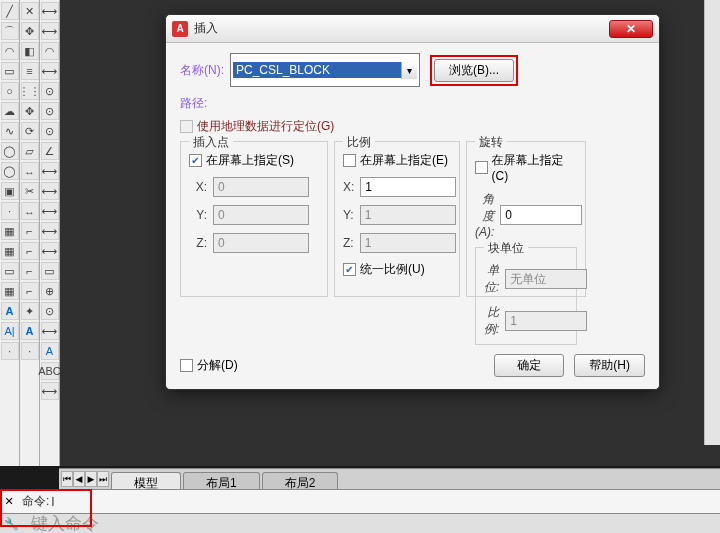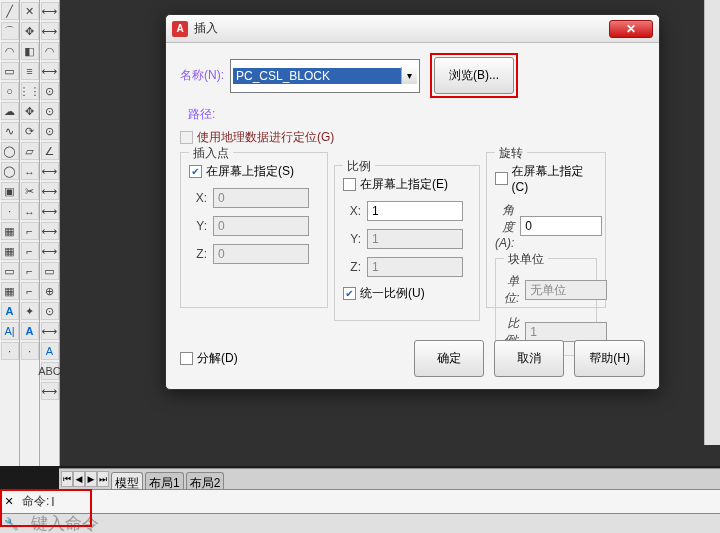--- a/index.html
+++ b/index.html
@@ -15,21 +15,21 @@
 .tool-btn { width: 18px; height: 18px; margin: 0 auto; background: #e8e8e8; border: 1px solid #d0d0d0; display: flex; align-items: center; justify-content: center; cursor: pointer; font-size: 10px; color: #444; }
 .tool-btn span { font-size: 11px; }
 
 
 .canvas { position: absolute; left: 60px; top: 0; right: 0; bottom: 67px; background: #303030; }
 
 
 .layout-tabs { position: absolute; left: 59px; bottom: 44px; right: 0; height: 21px; background: #d0d0d0; border-top: 1px solid #888; display: flex; align-items: center; }
 .nav-btns { display: flex; gap: 0; padding-left: 2px; }
 .nav-btn { width: 12px; height: 16px; background: #e8e8e8; border: 1px solid #aaa; display: flex; align-items: center; justify-content: center; font-size: 9px; cursor: pointer; }
-.tab { padding: 2px 3px; background: #c8c8c8; border: 1px solid #888; border-bottom: none; border-top-left-radius: 3px; border-top-right-radius: 3px; margin-left: 2px; cursor: pointer; margin-top: 8px; }
+.tab { padding: 2px 22px; background: #c8c8c8; border: 1px solid #888; border-bottom: none; border-top-left-radius: 3px; border-top-right-radius: 3px; margin-left: 2px; cursor: pointer; margin-top: 8px; }
 .tab.active { background: #e8e8e8; }
 
 
 .cmd-area { position: absolute; left: 0; bottom: 20px; right: 0; height: 24px; background: #f5f5f5; border-top: 1px solid #888; display: flex; align-items: center; }
 .cmd-x { width: 14px; height: 14px; margin-left: 2px; font-size: 11px; text-align: center; cursor: pointer; }
 .cmd-hl { position: absolute; left: 0; bottom: 6px; width: 92px; height: 38px; border: 2px solid #d00; pointer-events: none; z-index: 5; }
 .cmd-label { margin-left: 6px; color: #333; }
 .cmd-input { border: none; background: transparent; outline: none; margin-left: 2px; width: 400px; color: #333; }
 
 
@@ -52,34 +52,34 @@
 .titlebar .close { width: 44px; height: 18px; background: linear-gradient(#e77,#c11); border: 1px solid #911; border-radius: 3px; color: #fff; text-align: center; line-height: 16px; font-weight: bold; cursor: pointer; }
 
 .dlg-body { padding: 10px 14px; }
 .row { display: flex; align-items: center; margin-bottom: 8px; gap: 6px; }
 .lbl { color: #8b5cf6; white-space: nowrap; }
 
 .combo { width: 190px; height: 34px; border: 1px solid #7a7a7a; background: #fff; display: flex; align-items: center; padding: 0 2px; position: relative; }
 .combo-sel { flex:1; background: #2f64b3; color: #fff; padding: 1px 3px; }
 .combo-arrow { width: 16px; height: 17px; background: linear-gradient(#fff,#ddd); border-left: 1px solid #aaa; display:flex; align-items:center; justify-content:center; cursor:pointer; font-size:10px; }
 
-.btn { height: 37px; padding: 0 14px; background: linear-gradient(#fdfdfd,#e0e0e0); border: 1px solid #8a8a8a; border-radius: 3px; cursor: pointer; display: inline-flex; align-items: center; justify-content: center; }
+.btn { height: 23px; padding: 0 14px; background: linear-gradient(#fdfdfd,#e0e0e0); border: 1px solid #8a8a8a; border-radius: 3px; cursor: pointer; display: inline-flex; align-items: center; justify-content: center; }
 .browse-hl { border: 2px solid #d00; padding: 2px; display: inline-block; margin-left: 4px; }
 
-.path-row { margin: 4px 0 6px 8px; }
+.path-row { margin: 4px 0 6px 0; }
 .chk-row { display: flex; align-items: center; gap: 4px; margin: 4px 0; }
 .chk { width: 13px; height: 13px; border: 1px solid #888; background: #fff; display:inline-flex; align-items:center; justify-content:center; font-size:10px; cursor:pointer; }
 .chk.checked::after { content: "✔"; color: #2a5db0; font-size: 10px; }
 .chk.disabled { border-color: #bbb; background: #f0f0f0; }
 
 .group-row { display: flex; gap: 6px; margin-top: 6px; }
 .fieldset { border: 1px solid #cfcfcf; padding: 6px 8px 8px 8px; position: relative; }
 .fieldset .legend { position: absolute; top: -8px; left: 8px; background: #f4f4f4; padding: 0 4px; color: #333; }
 .fs-insert { width: 148px; height: 156px; }
-.fs-scale  { width: 146px; height: 156px; margin-top: 13px; }
+.fs-scale  { width: 126px; height: 156px; }
 .fs-rotate { width: 120px; height: 156px; }
 
 .fld-row { display: flex; align-items: center; gap: 6px; margin-top: 8px; }
 .fld-lbl { width: 18px; text-align: right; color: #444; }
 .fld-lbl.long { width: auto; font-style: italic; }
 .txt { height: 20px; border: 1px solid #9a9a9a; background: #fff; padding: 0 4px; }
 .txt.dis { background: #ececec; color: #888; }
 .txt.w96 { width: 96px; }
 .txt.w82 { width: 82px; }
 
@@ -404,18 +404,17 @@
         </div>
       </div>
     </div>
   </div>
 
   <div class="dlg-bottom">
     <span class="chk"></span>
     <span style="margin-left:4px;">分解(D)</span>
     <div class="spacer"></div>
     <button class="btn">确定</button>
-    <button class="btn">取消</button>
     <button class="btn">帮助(H)</button>
   </div>
 </div>
 
 </div>
 
 </body></html>

